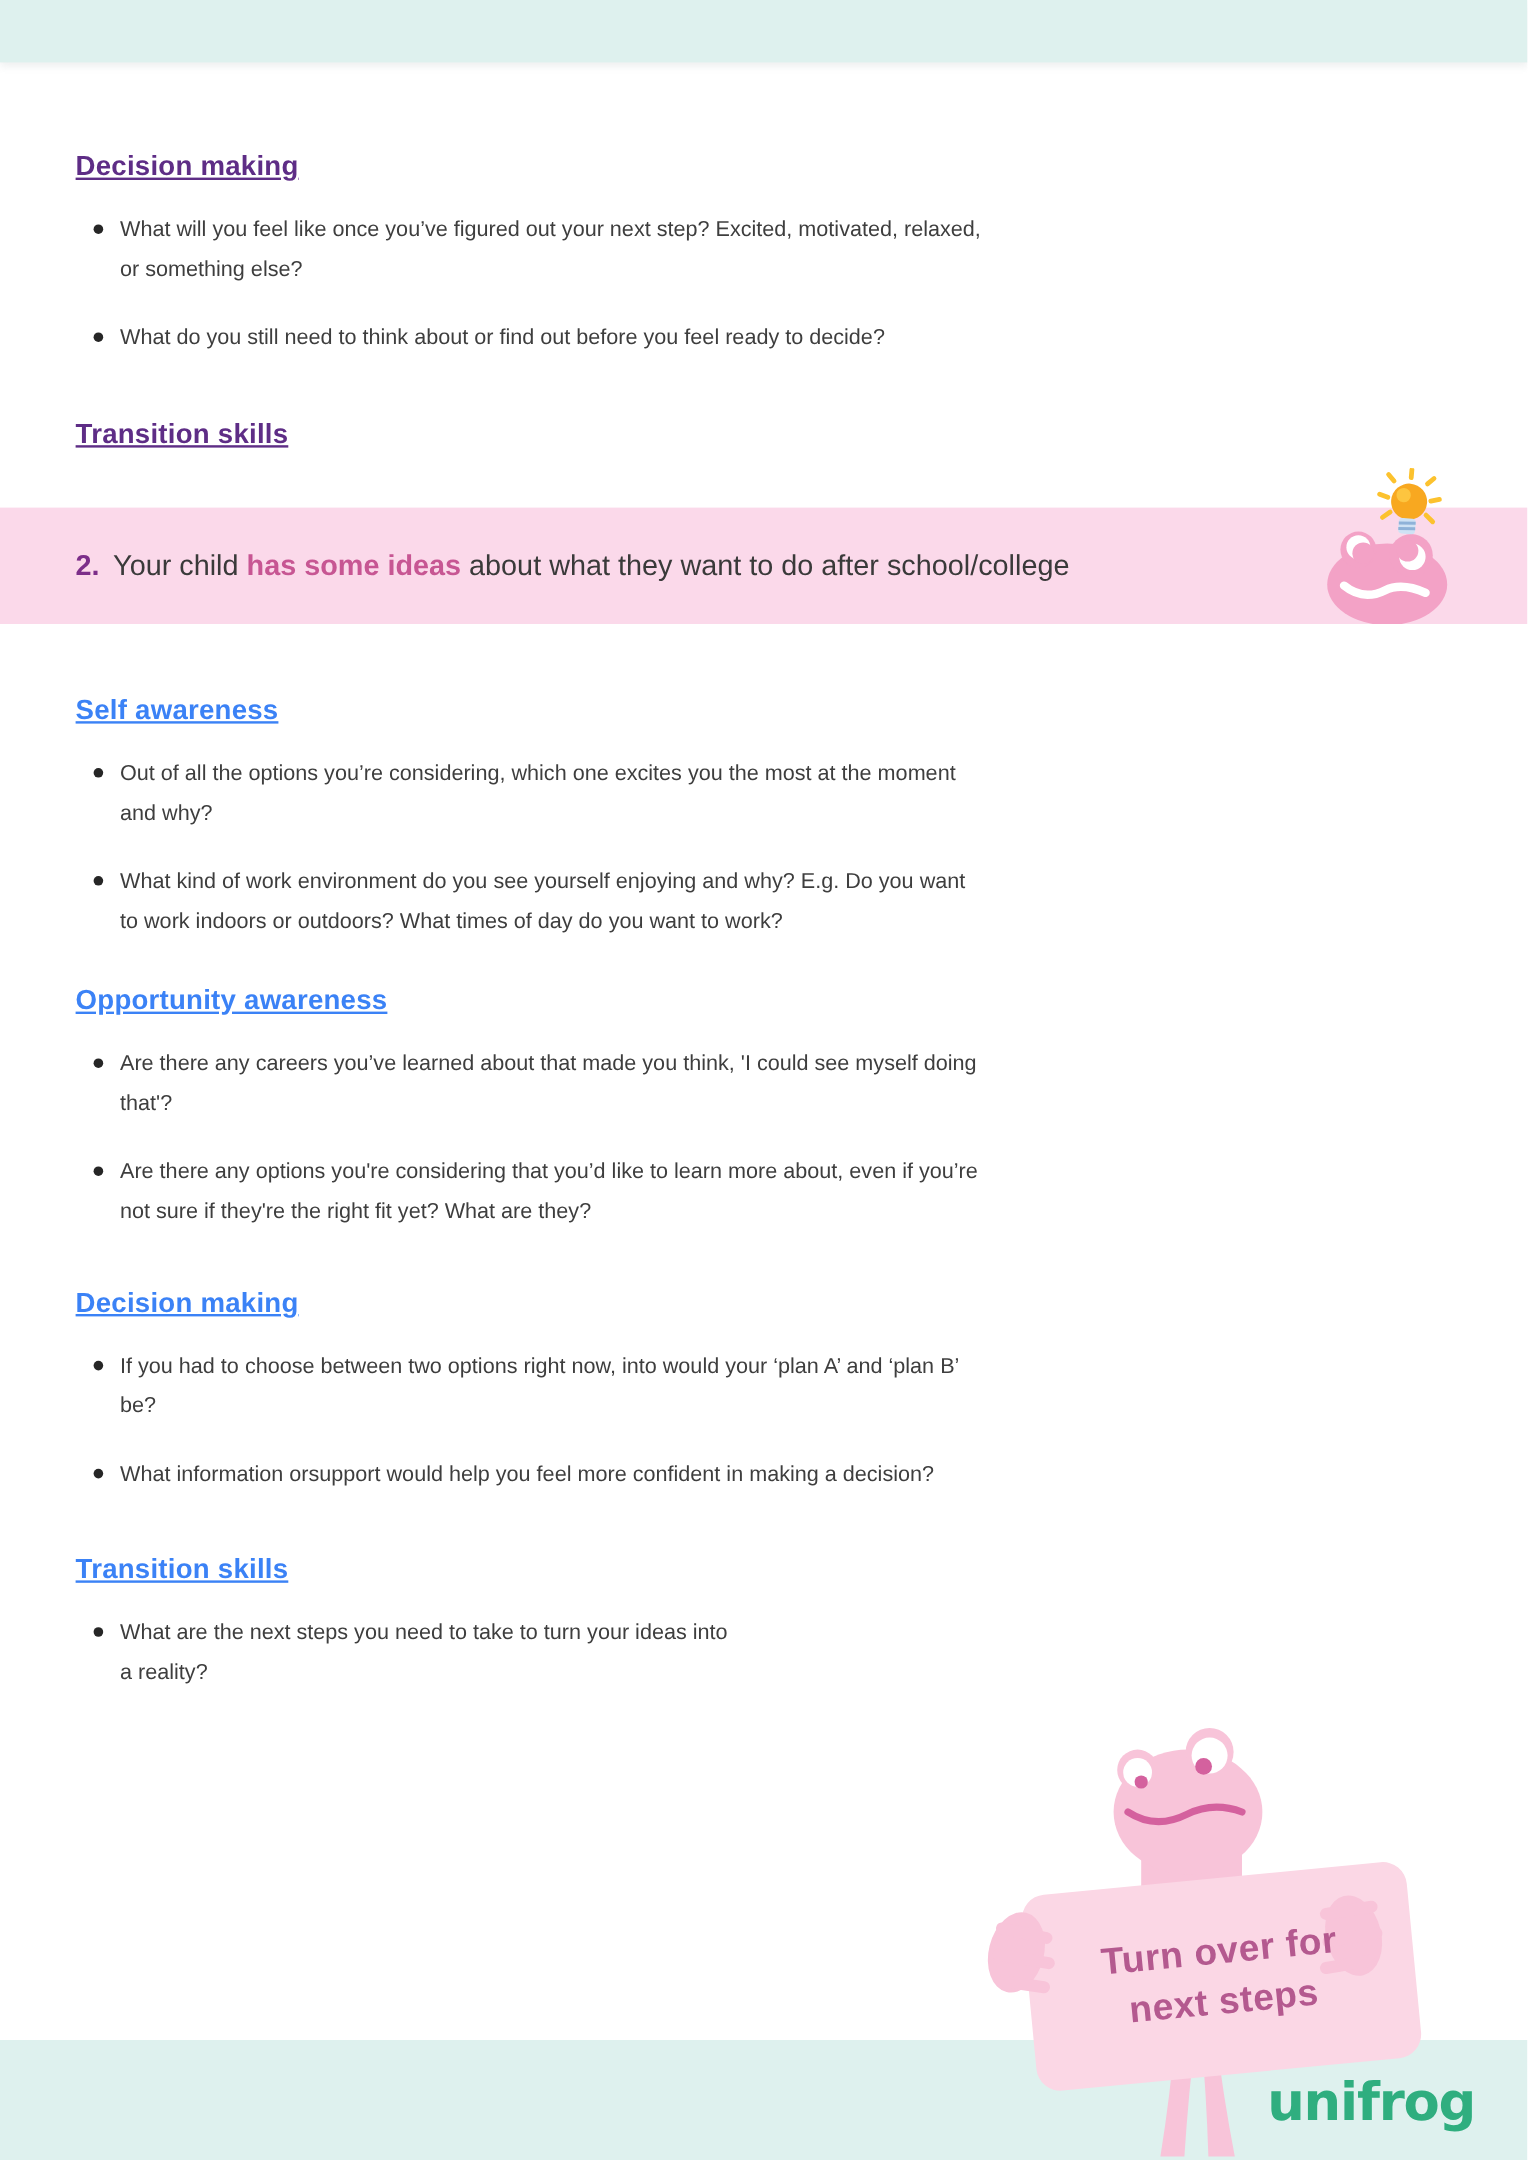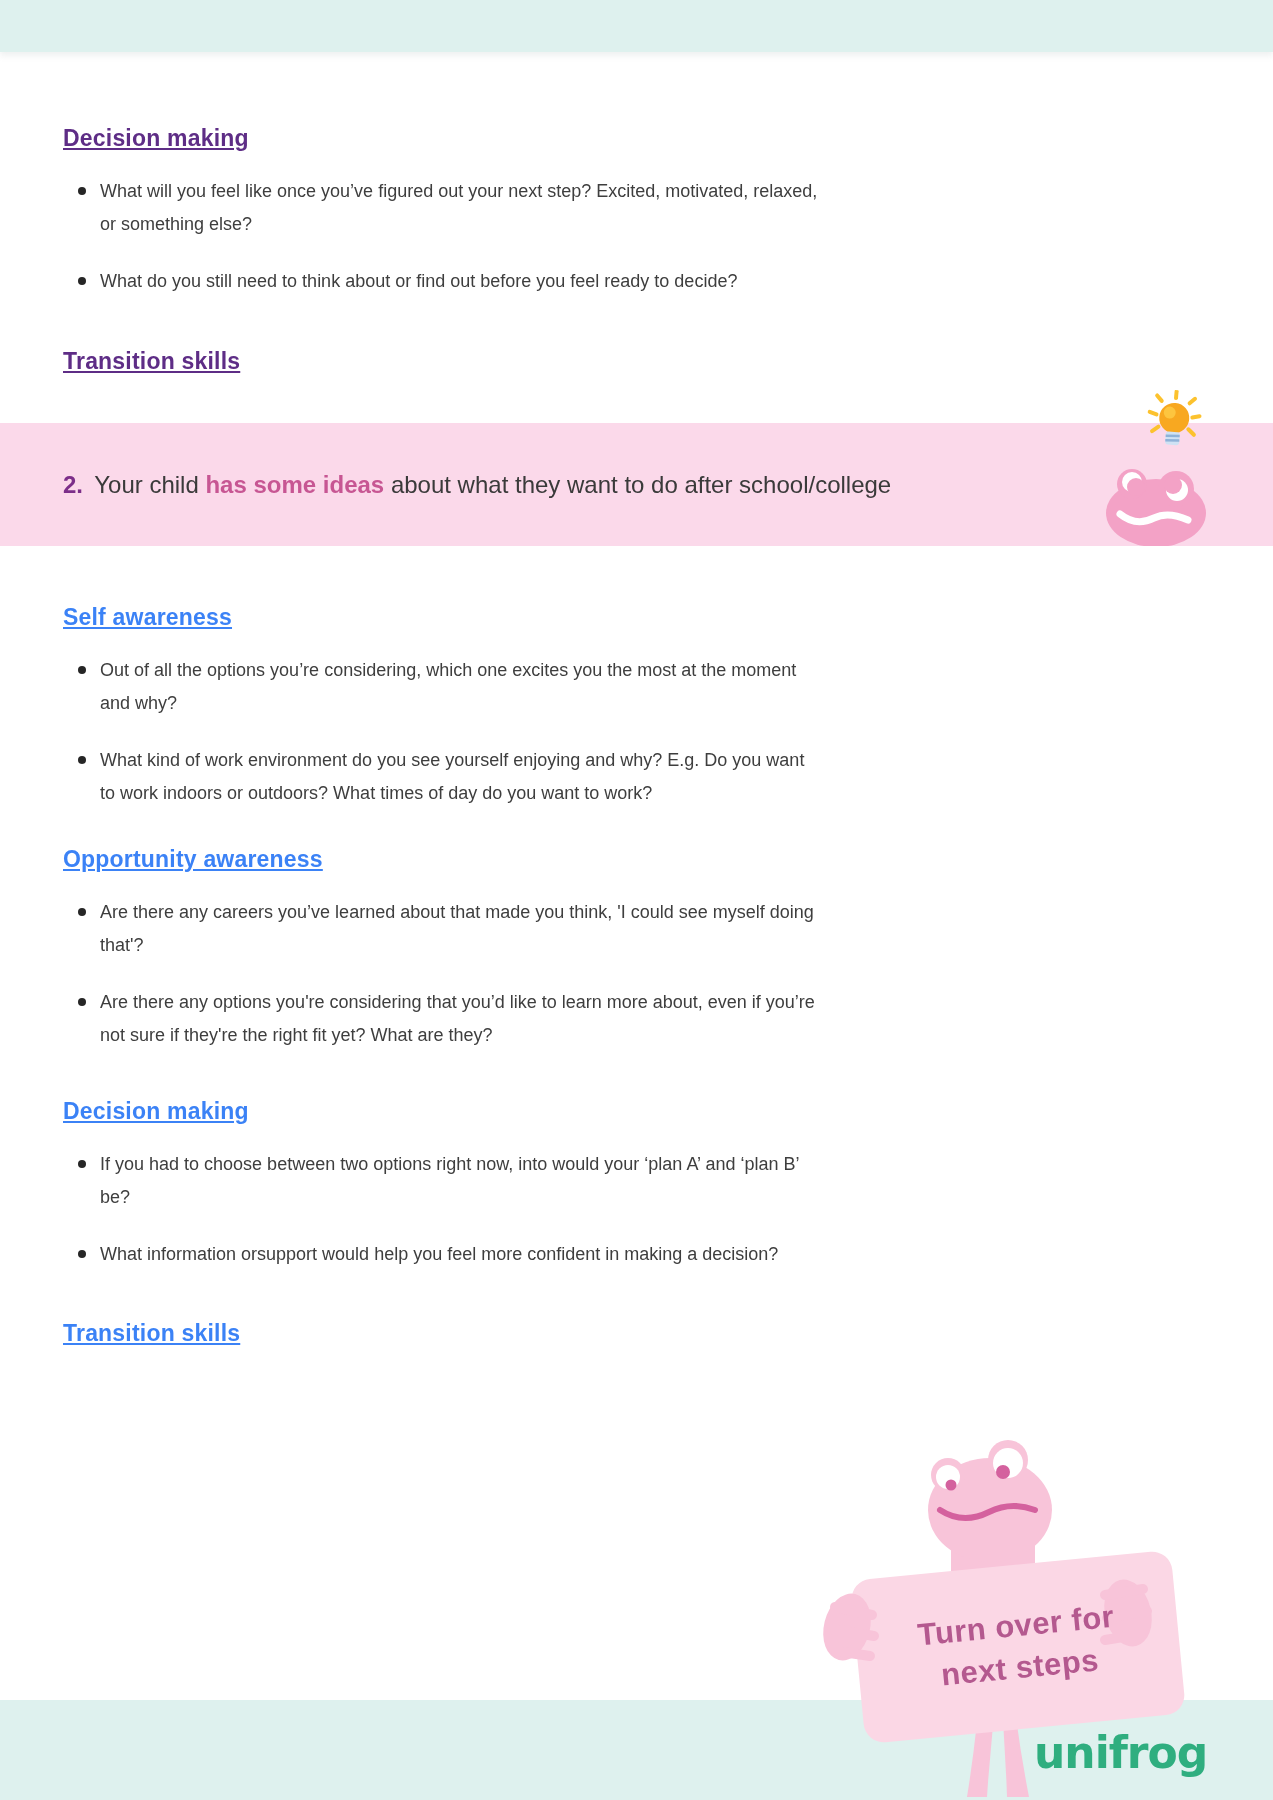--- a/index.html
+++ b/index.html
@@ -40,21 +40,21 @@
   ul.bullets li::before{
     content:"";
     position:absolute;left:15px;top:12px;
     width:8px;height:8px;border-radius:50%;
     background:#262626;
   }
 
   .banner{
     position:relative;
     margin-top:47px;
-    height:123px;
+    height:97px;
     background:#fbd9ea;
     display:flex;align-items:center;
     padding-left:63px;box-sizing:border-box;
   }
   .banner-text{margin:0;font-size:24px;color:#3a3a3a;}
   .banner-text .num{color:#7c2e89;font-weight:bold;margin-right:5px;}
   .banner-text .hl{color:#c75693;font-weight:bold;}
   .banner .froghead{position:absolute;right:66px;bottom:0;}
   .banner .bulb{position:absolute;right:71px;top:-33px;}
 
@@ -63,21 +63,21 @@
     position:absolute;left:860px;top:1578px;
     width:316px;height:138px;
     transform:rotate(-5.5deg);
     display:flex;flex-direction:column;align-items:center;justify-content:center;
     gap:6px;
   }
   .sign-text span{
     font-size:31px;font-weight:bold;color:#b4598f;letter-spacing:.5px;
   }
   .logo{
-    position:absolute;left:1034px;top:1727px;
+    position:absolute;left:1056px;top:1727px;
     font-family:"DejaVu Sans","Liberation Sans",sans-serif;
     font-size:44px;font-weight:bold;color:#2fae7f;letter-spacing:-1px;
   }
 </style>
 </head>
 <body>
 
 <div class="page">
 
   <div class="bar top"></div>
@@ -157,20 +157,22 @@
       <ul class="bullets">
         <li>If you had to choose between two options right now, into would your ‘plan A’ and ‘plan B’
 be?</li>
         <li>What information orsupport would help you feel more confident in making a decision?</li>
       </ul>
     </section>
 
     <section class="sec s6">
       <h3 class="h pinkh">Transition skills</h3>
       <ul class="bullets">
+        <li>What are the next steps you need to take to turn your ideas into
+a reality?</li>
       </ul>
     </section>
 
   </main>
 
   <div class="bar bottom"></div>
 
   <svg class="frog-bottom" width="440" height="385" viewBox="0 0 440 385">
 
     <rect x="176" y="120" width="84" height="60" fill="#f8c4d9"></rect>

